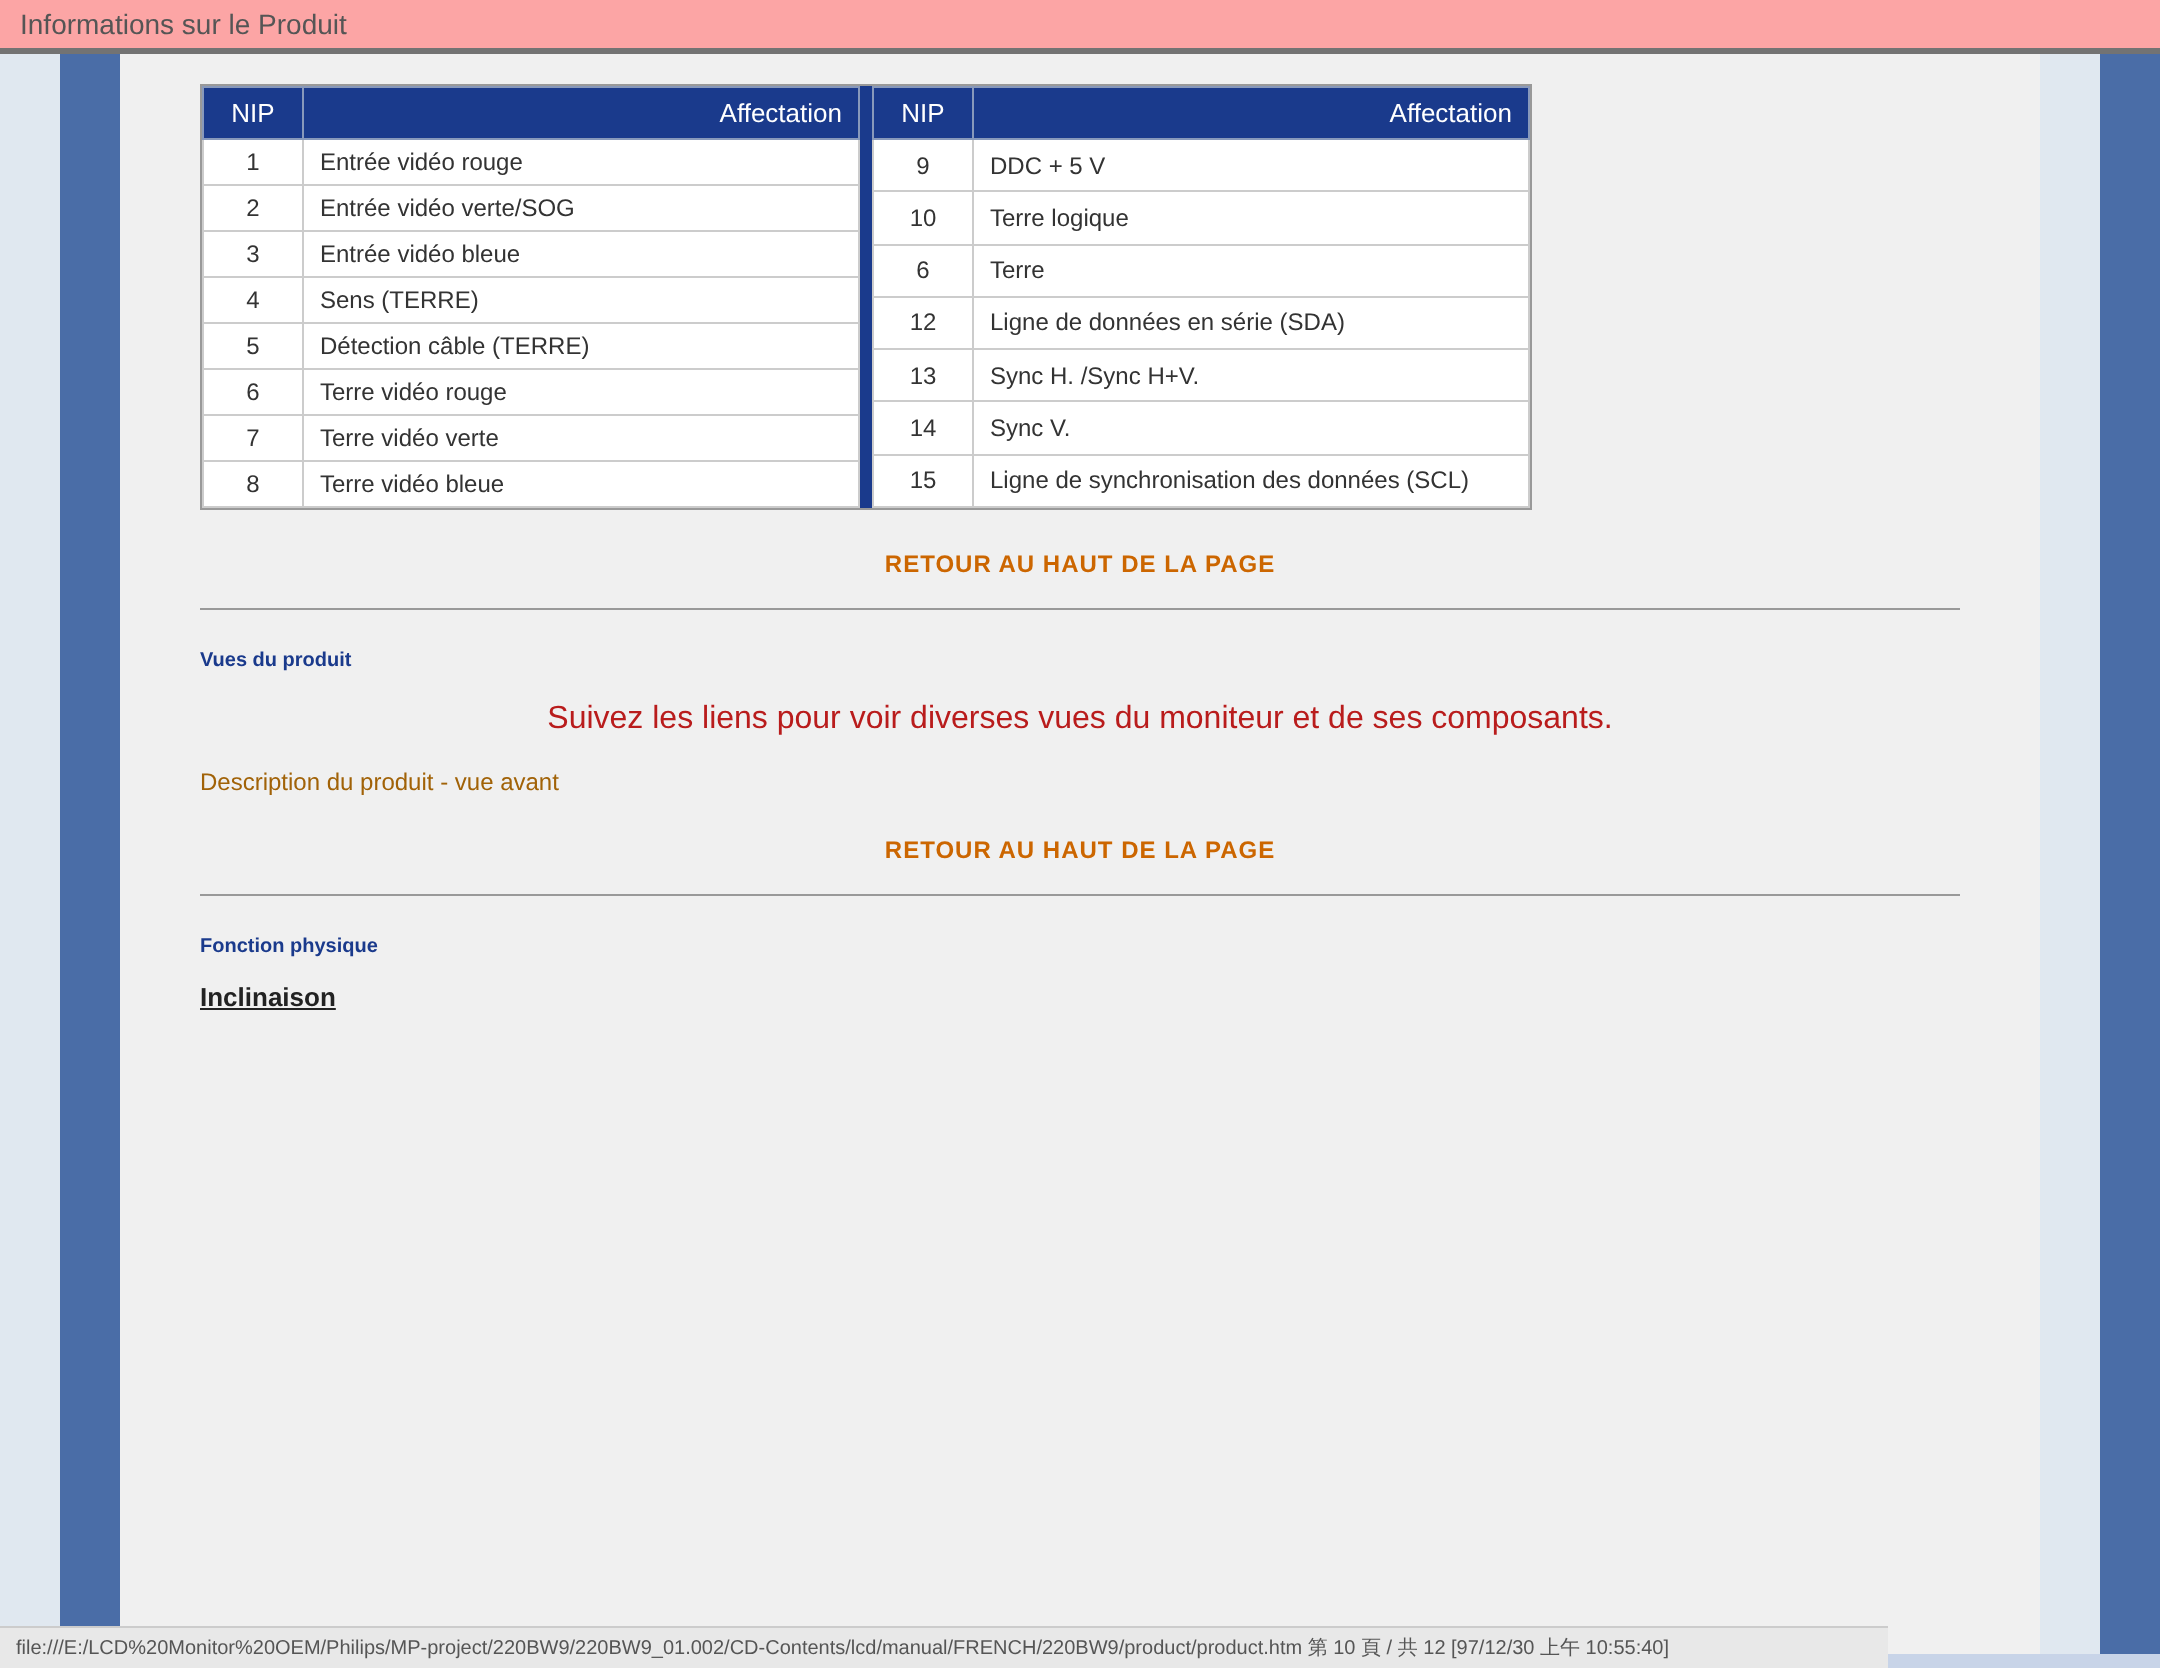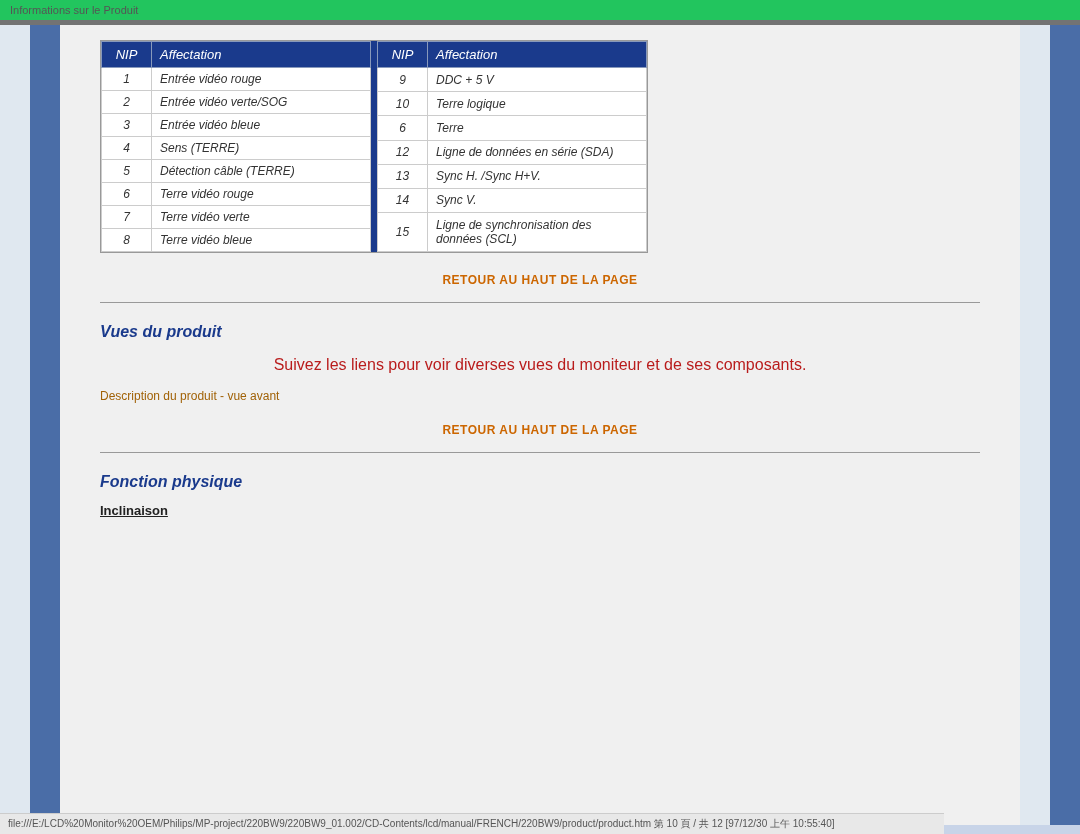--- a/index.html
+++ b/index.html
@@ -8,25 +8,25 @@
       background-color: #c8d4e8;
       font-family: Arial, Helvetica, sans-serif;
       font-size: 13px;
       color: #333;
       width: 1080px;
       min-height: 834px;
       position: relative;
     }
 
     .top-bar {
-      background-color: #22c55e;
+      background-color: #fca5a5;
       padding: 4px 10px;
-      font-size: 11px;
+      font-size: 14px;
       color: #555;
-      border-bottom: 5px solid #737373;
+      border-bottom: 3px solid #737373;
     }
 
     .page-layout {
       display: flex;
       width: 100%;
       min-height: 800px;
     }
 
     .sidebar-left {
       width: 60px;
@@ -60,24 +60,23 @@
     }
 
     .horizontal-rule {
       border: none;
       border-top: 1px solid #999;
       margin: 5px 0 20px 0;
     }
 
     .section-title {
       color: #1a3a8c;
-      font-size: 16px;
+      font-size: 10px;
       font-weight: bold;
       margin-bottom: 12px;
-      font-style: italic;
     }
 
     .section-text {
       font-size: 16px;
       color: #b91c1c;
       margin-bottom: 12px;
       line-height: 1.5;
       text-align: center;
     }
 
@@ -112,21 +111,21 @@
 
     .left-table, .right-table {
       border-collapse: collapse;
       flex: 1;
     }
 
     .left-table th, .right-table th {
       background-color: #1a3a8c;
       color: #fff;
       padding: 5px 8px;
-      text-align: left;
+      text-align: right;
       font-weight: normal;
       font-size: 13px;
       border: 1px solid #8899bb;
     }
 
     .left-table td, .right-table td {
       padding: 4px 8px;
       border: 1px solid #ccc;
       font-size: 12px;
       color: #333;
@@ -155,21 +154,21 @@
   <span>Informations sur le Produit</span>
 </div>
 
 <div class="page-layout">
   <div class="sidebar-left">
     <div class="sidebar-left-inner"></div>
   </div>
 
   <div class="main-content">
 
-    <div style="display:flex; border:1px solid #999; width:548px;font-style:italic;">
+    <div style="display:flex; border:1px solid #999; width:666px;">
 
       <table class="left-table" style="flex:1; border-collapse:collapse;">
         <thead>
           <tr>
             <th class="nip-h">NIP</th>
             <th>Affectation</th>
           </tr>
         </thead>
         <tbody id="left-tbody">
         <tr>

